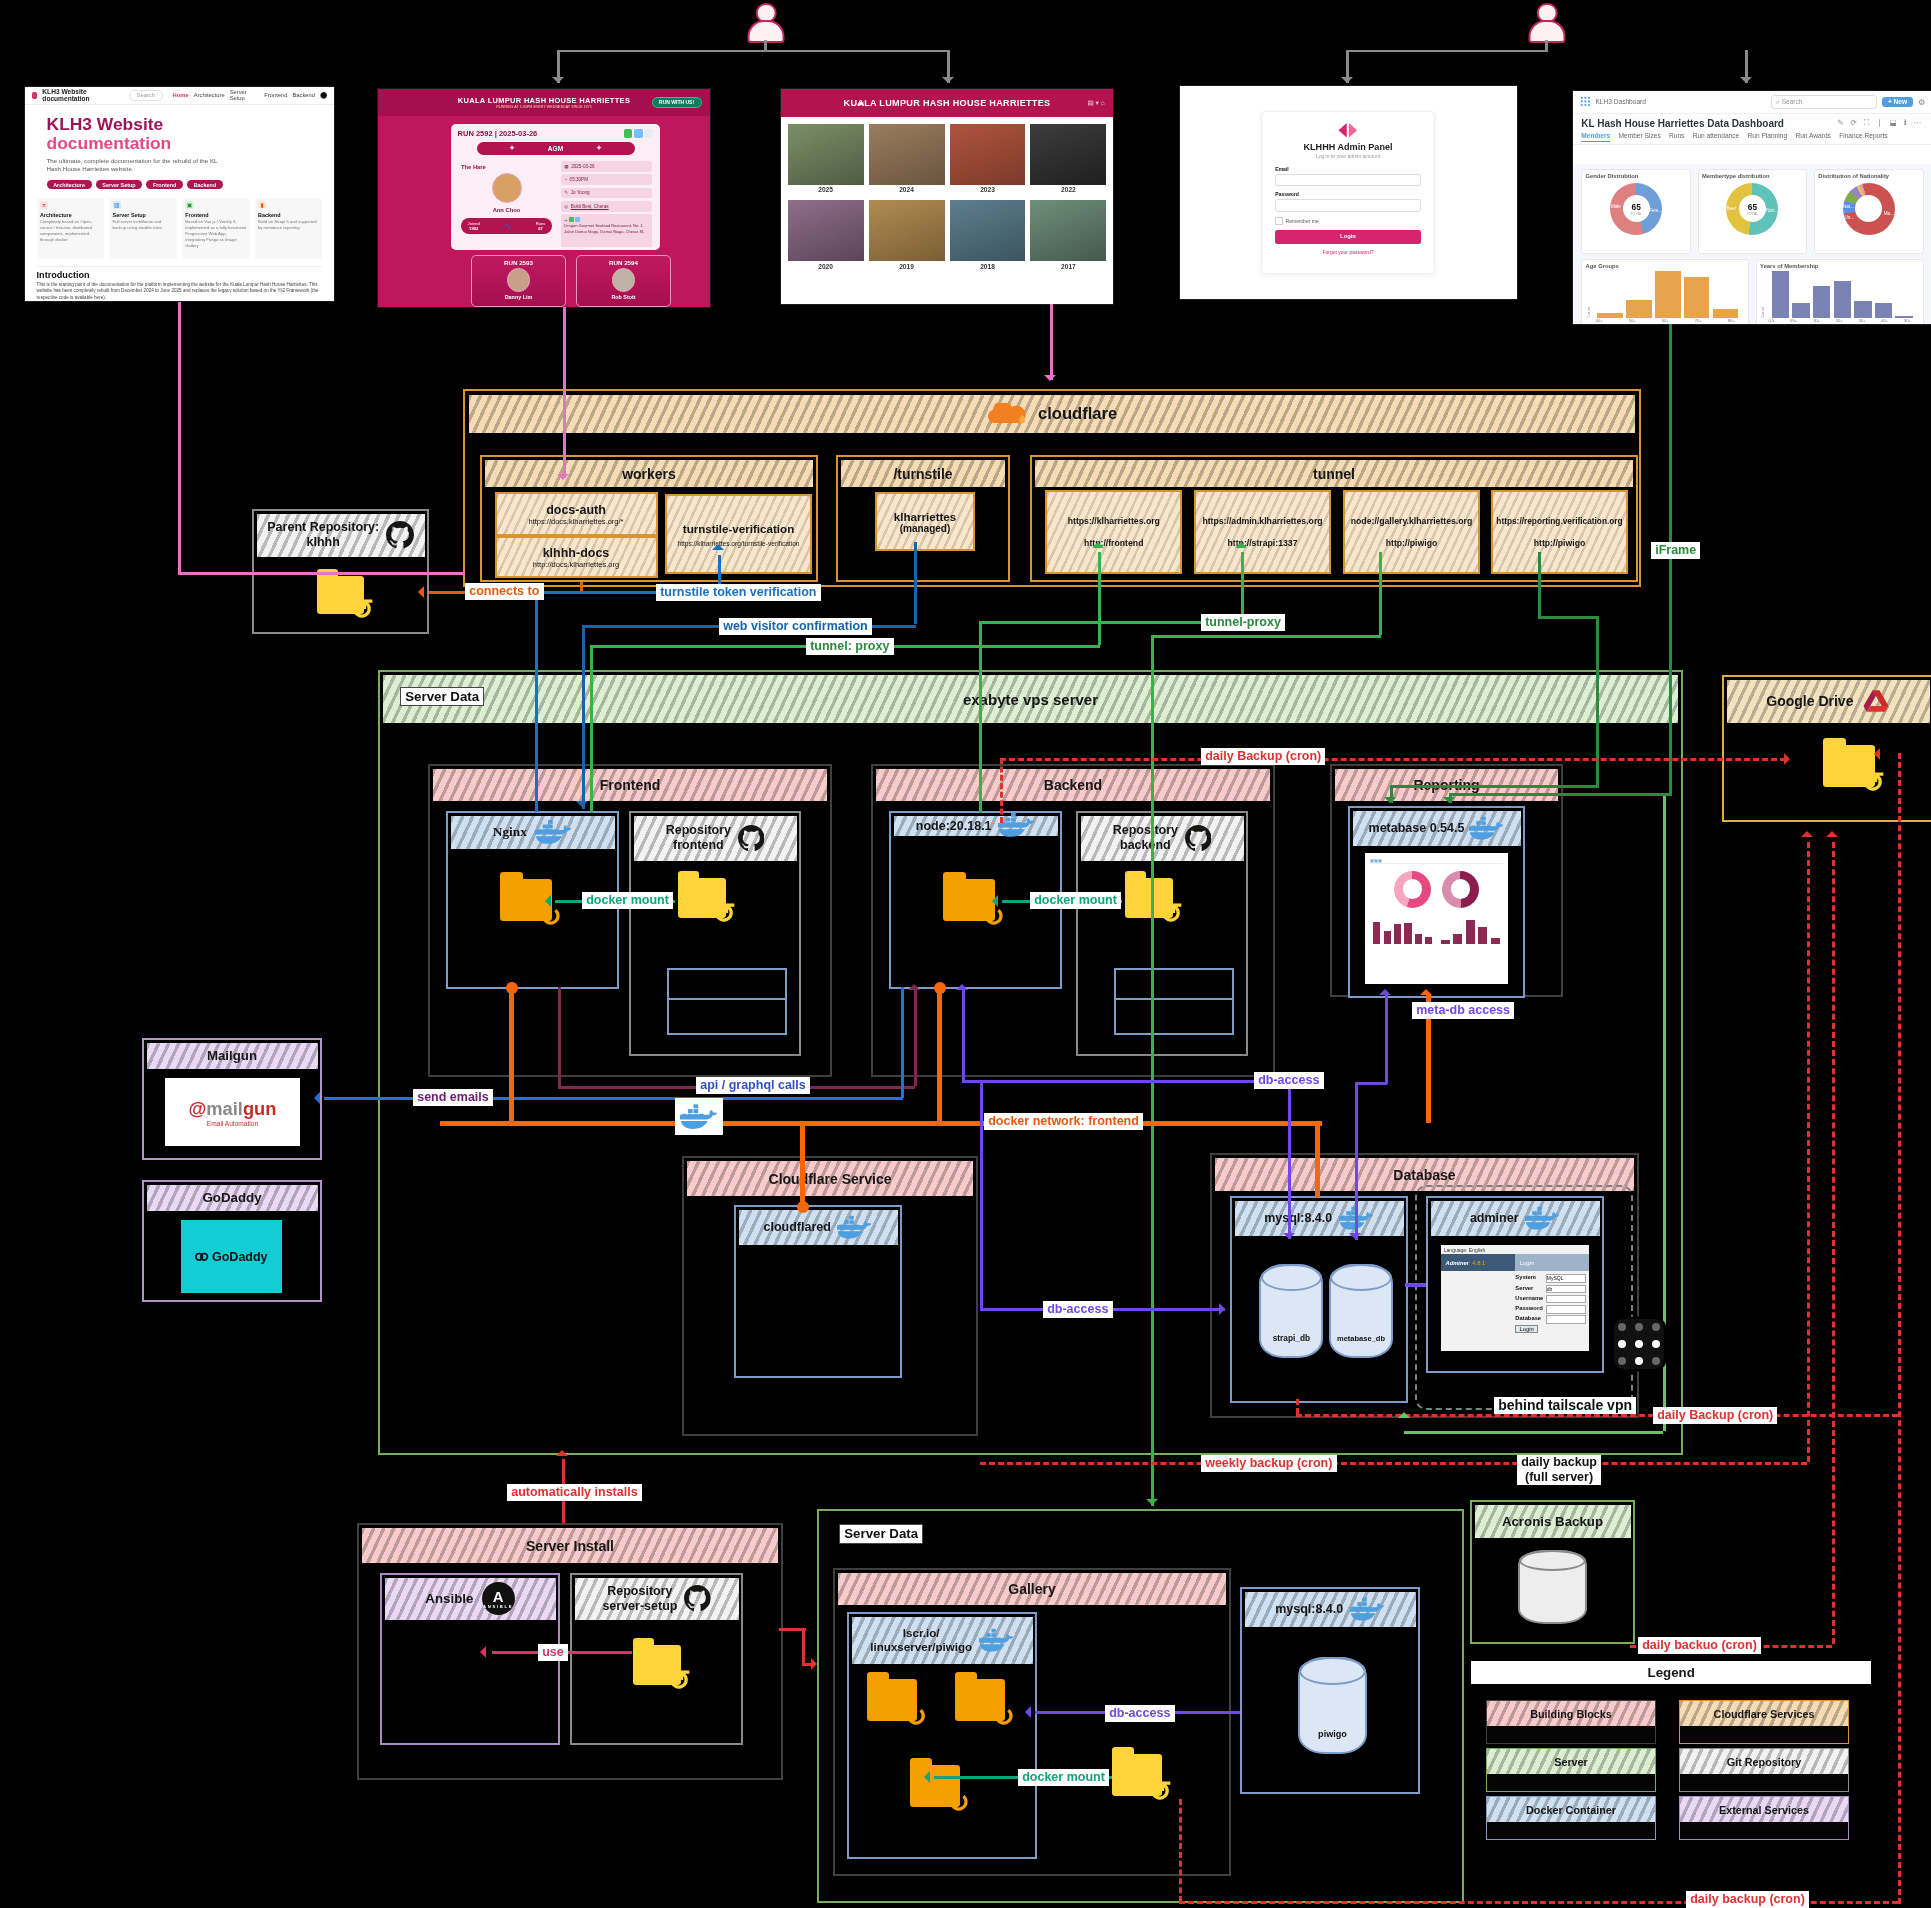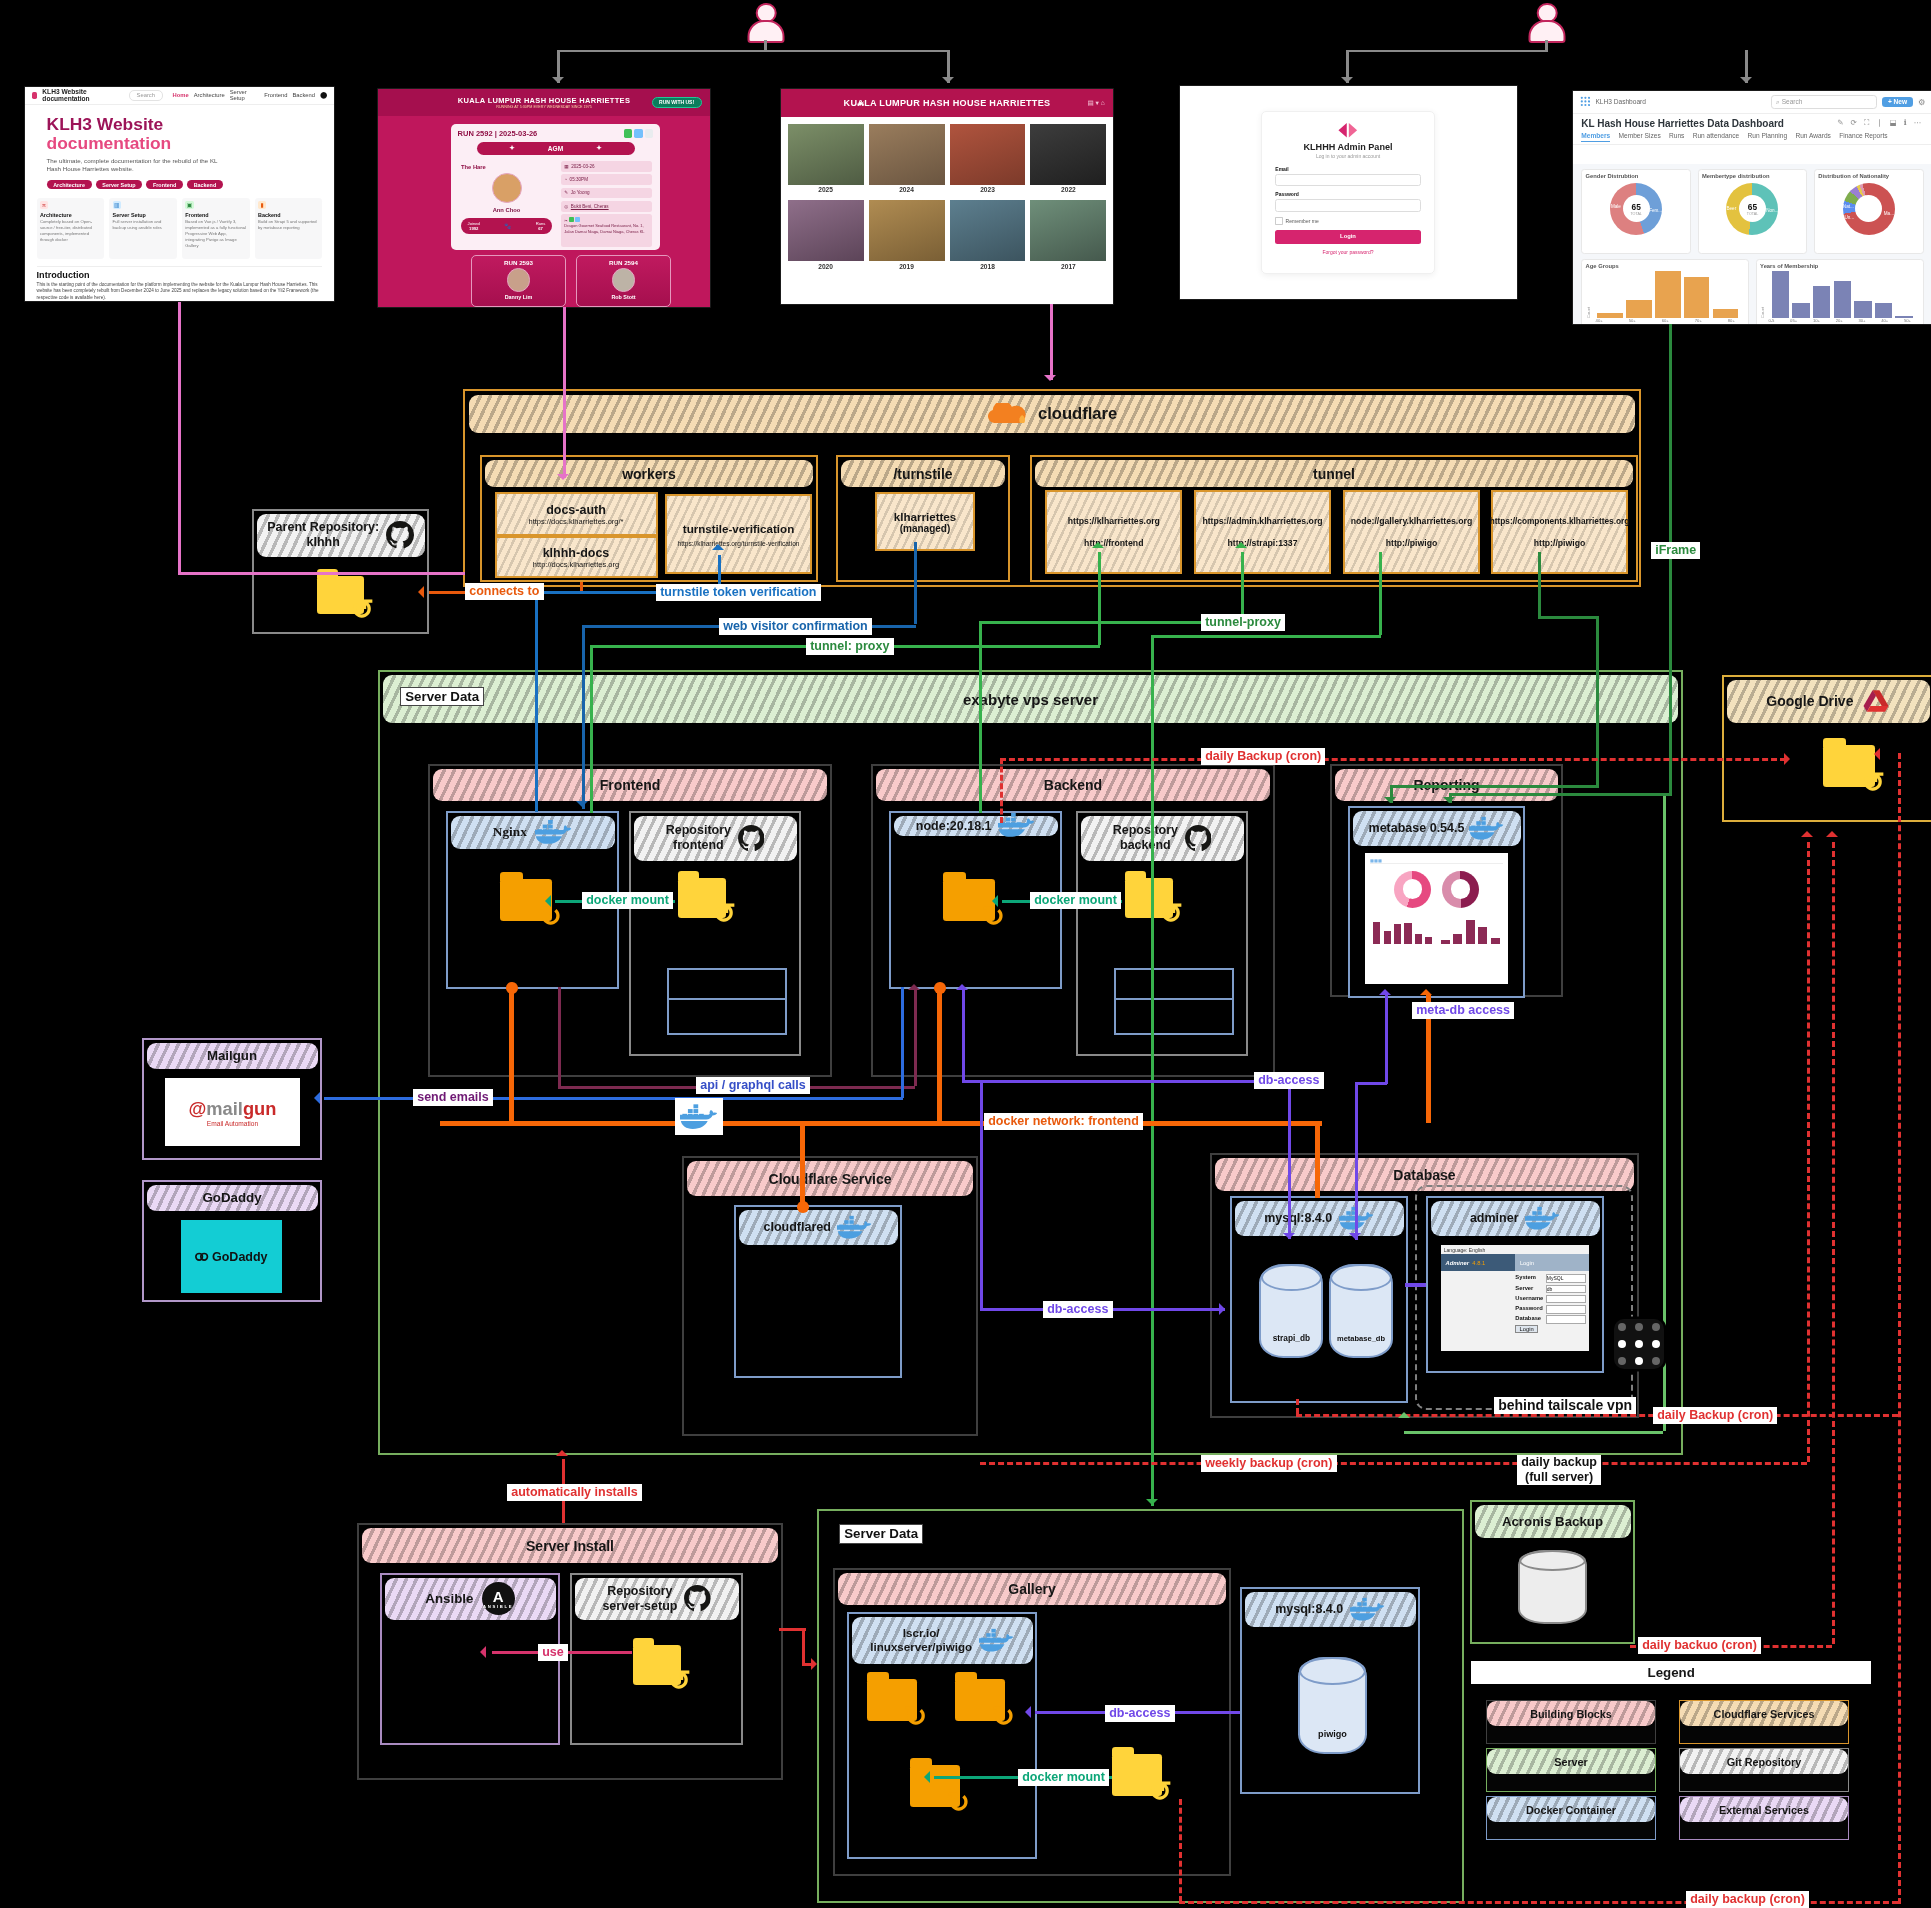--- a/index.html
+++ b/index.html
@@ -1,19 +1,19 @@
 <!DOCTYPE html>
 <html style="font-size:13.3px"><head>
 <meta charset="utf-8">
 <style>
   html,body{margin:0;padding:0;background:#000;font-family:"Liberation Sans",sans-serif;}
   #canvas{position:relative;width:1931px;height:1908px;background:#000;overflow:hidden;color:#111;}
   .abs{position:absolute;}
   
-  .hatch{background-image:repeating-linear-gradient(115deg,rgba(0,0,0,.24) 0 3.3px,transparent 3.3px 9.1px);border-radius:9px;}
+  .hatch{background-image:repeating-linear-gradient(115deg,rgba(0,0,0,.24) 0 3.3px,transparent 3.3px 9.1px);}
   .hatch2{background-image:repeating-linear-gradient(115deg,rgba(0,0,0,.14) 0 2.5px,transparent 2.5px 7.5px);}
   .hdr{display:flex;align-items:center;justify-content:center;font-weight:700;color:#161616;}
   .box{position:absolute;background:#000;}
   
   .hln{position:absolute;height:2.5px;z-index:40;}
   .vln{position:absolute;width:2.5px;z-index:40;}
   .dhl{position:absolute;height:0;border-top:3.3px dashed #e03131;z-index:41;}
   .dvl{position:absolute;width:0;border-left:3.3px dashed #e03131;z-index:41;}
   .ar{position:absolute;width:0;height:0;border:6.6px solid transparent;z-index:42;}
   .chip{position:absolute;background:#fff;padding:0 4.2px;font-size:12.5px;font-weight:700;line-height:17.4px;white-space:nowrap;z-index:50;}
@@ -423,21 +423,21 @@
       </div>
       <div class="hdr hatch2" style="position:absolute;left:162px;top:33px;width:133px;height:80px;background-color:#f9e6cb;border:2.5px solid #d9952b;flex-direction:column;gap:11.6px;">
         <span style="font-size:8.7px;">https://admin.klharriettes.org</span>
         <span style="font-size:8.7px;">http://strapi:1337</span>
       </div>
       <div class="hdr hatch2" style="position:absolute;left:311px;top:33px;width:133px;height:80px;background-color:#f9e6cb;border:2.5px solid #d9952b;flex-direction:column;gap:11.6px;">
         <span style="font-size:8.7px;">node://gallery.klharriettes.org</span>
         <span style="font-size:8.7px;">http://piwigo</span>
       </div>
       <div class="hdr hatch2" style="position:absolute;left:459px;top:33px;width:133px;height:80px;background-color:#f9e6cb;border:2.5px solid #d9952b;flex-direction:column;gap:11.6px;">
-        <span style="font-size:8.3px;">https://components.klharriettes.org</span>
+        <span style="font-size:8.3px;">https://reporting.verification.org</span>
         <span style="font-size:8.7px;">http://piwigo</span>
       </div>
     </div>
   </div>
 
   <div class="box" style="left:252px;top:509px;width:173px;height:121px;border:2.5px solid #8a8a8a;">
     <div class="hdr hatch" style="position:absolute;left:2.5px;right:2.5px;top:2.5px;height:43px;background-color:#f2f2f2;gap:6.6px;">
       <span style="text-align:center;font-size:12.5px;line-height:15px;"><span>Parent Repository:</span><br><span>klhhh</span></span>
       <svg class="gh" width="28" height="28" viewBox="0 0 16 16">
           <path fill="#161614" d="M8 0C3.58 0 0 3.58 0 8a8 8 0 0 0 5.47 7.59c.4.07.55-.17.55-.38v-1.33c-2.23.48-2.7-1.07-2.7-1.07-.36-.93-.89-1.18-.89-1.18-.73-.5.06-.49.06-.49.8.06 1.23.83 1.23.83.72 1.23 1.88.87 2.34.67.07-.52.28-.87.5-1.07-1.78-.2-3.64-.89-3.64-3.95 0-.87.31-1.59.82-2.15-.08-.2-.36-1.02.08-2.12 0 0 .67-.21 2.2.82a7.7 7.7 0 0 1 4 0c1.53-1.03 2.2-.82 2.2-.82.44 1.1.16 1.92.08 2.12.51.56.82 1.28.82 2.15 0 3.07-1.87 3.75-3.65 3.95.29.25.54.73.54 1.48v2.2c0 .21.15.46.55.38A8 8 0 0 0 16 8c0-4.42-3.58-8-8-8z"></path>

